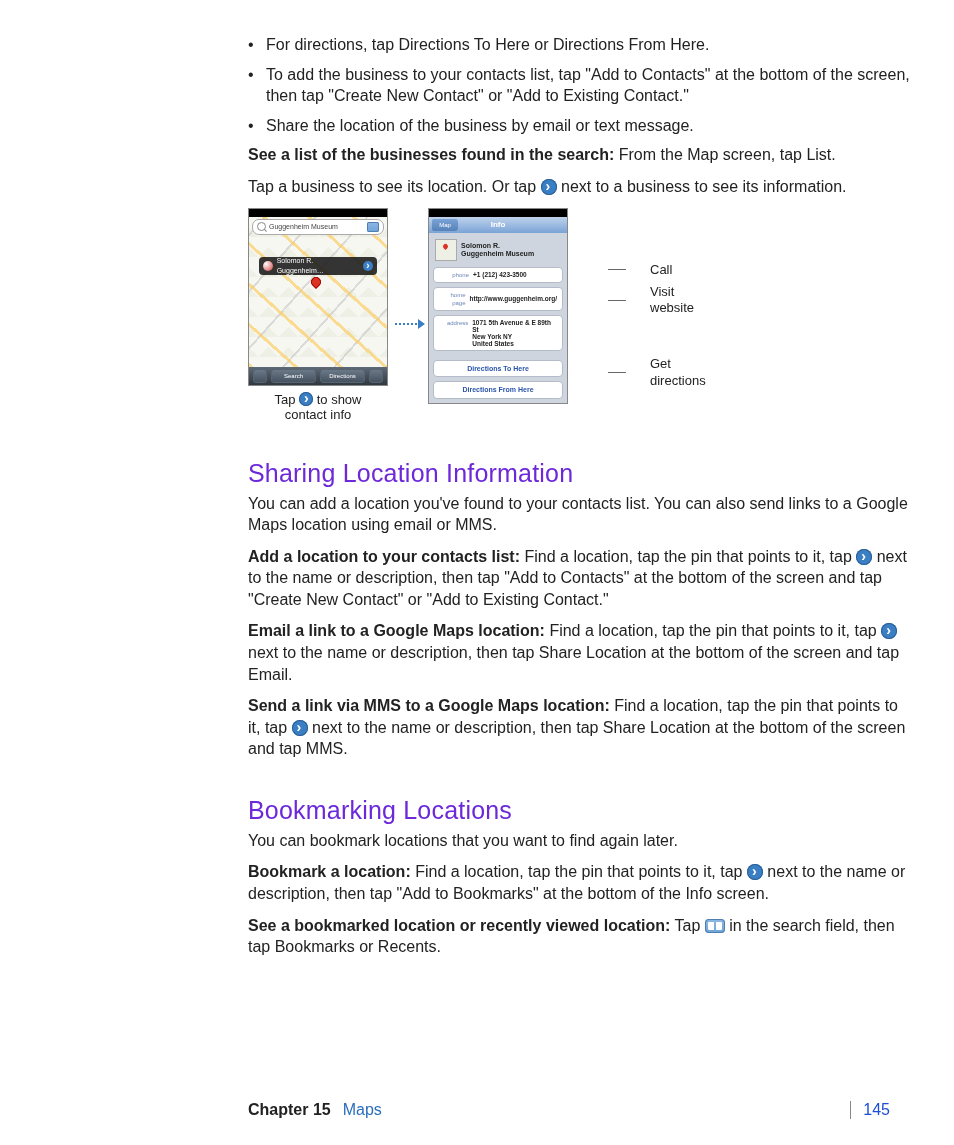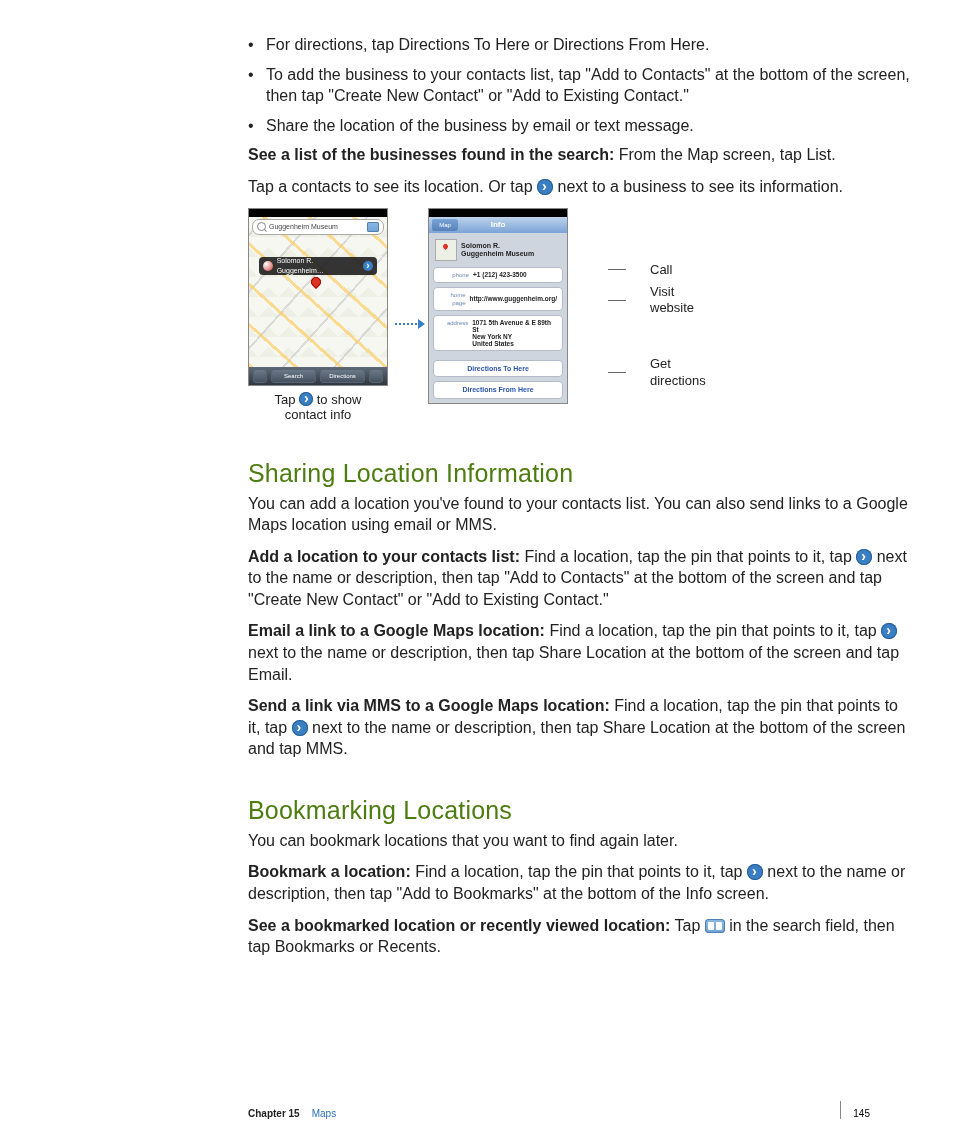--- a/index.html
+++ b/index.html
@@ -72,21 +72,21 @@
     content: "";
     position: absolute;
     left: 3px;
     top: 3px;
     width: 14px;
     height: 8px;
     background: linear-gradient(90deg, #fff 0 45%, transparent 45% 55%, #fff 55% 100%);
     border-radius: 1px;
   }
   h2.section {
-    color: #4d7c0f;
+    color: #6d28d9;
     font-weight: 400;
     font-size: 25px;
     margin: 34px 0 2px 0;
     letter-spacing: 0.2px;
   }
   
   .figure {
     margin-top: 6px;
     display: flex;
     gap: 40px;
@@ -376,63 +376,62 @@
     width: 0;
     height: 0;
     border-left: 7px solid #3a7fc4;
     border-top: 5px solid transparent;
     border-bottom: 5px solid transparent;
   }
   
   .footer {
     position: absolute;
     left: 248px;
-    right: 84px;
+    right: 64px;
     bottom: 26px;
     display: flex;
-    align-items: flex-end;
-    font-size: 10px;
+    align-items: flex-start;
+    font-size: 16px;
   }
   .footer .chap {
     font-weight: 700;
     color: #222;
   }
   .footer .title {
     color: #2a6dbb;
     margin-left: 12px;
   }
   .footer .page-rule {
     width: 1px;
     height: 18px;
     background: #888;
     margin: 0 12px 0 12px;
   }
   .footer .num {
-    color: #000000;
-    margin-top: 42px;
+    color: #1d4ed8;
   }
 </style>
 </head>
 <body>
 
 <div class="page">
 
   <div class="body-text">
     <ul class="bullets">
       <li><span>For directions, tap Directions To Here or Directions From Here.</span></li>
       <li><span>To add the business to your contacts list, tap "Add to Contacts" at the bottom of the screen, then tap "Create New Contact" or "Add to Existing Contact."</span></li>
       <li><span>Share the location of the business by email or text message.</span></li>
     </ul>
 
     <p>
       <span class="bold">See a list of the businesses found in the search:</span><span>  From the Map screen, tap List.</span>
     </p>
 
     <p>
-      <span>Tap a contacts to see its location. Or tap </span><span class="inline-icon"></span><span> next to a business to see its information.</span>
+      <span>Tap a business to see its location. Or tap </span><span class="inline-icon"></span><span> next to a business to see its information.</span>
     </p>
 
     <div class="figure">
 
       <div>
         <div class="phone">
           <div class="topbar"></div>
           <div class="mapshot">
             <div class="roads"></div>
             <div class="searchbox">

